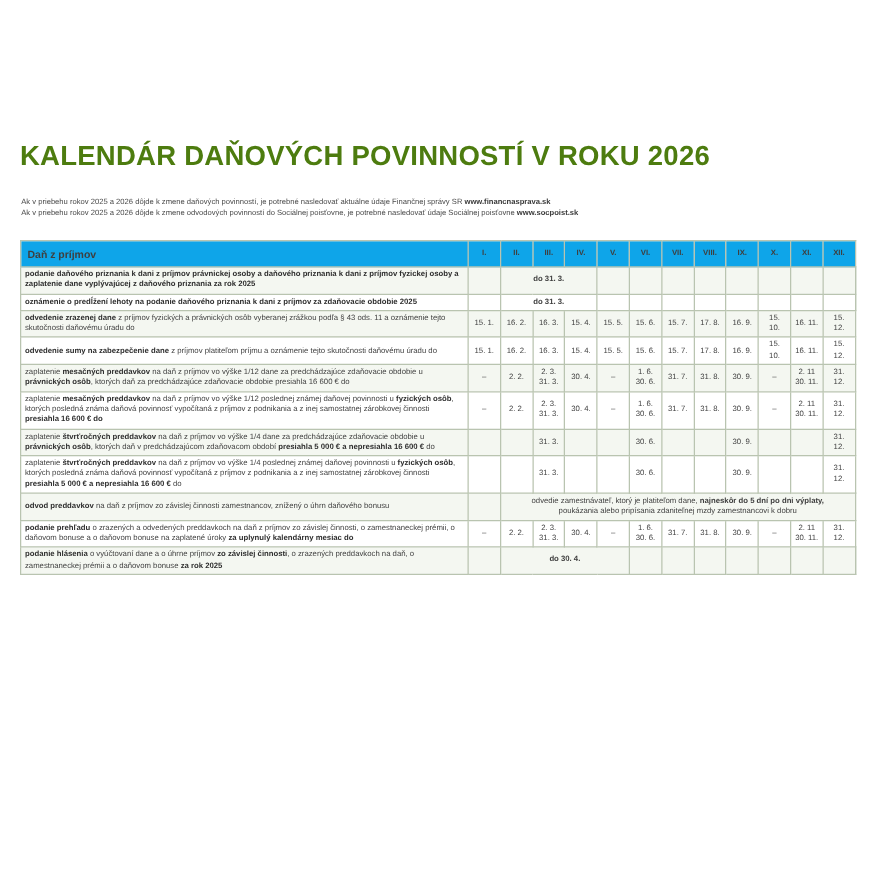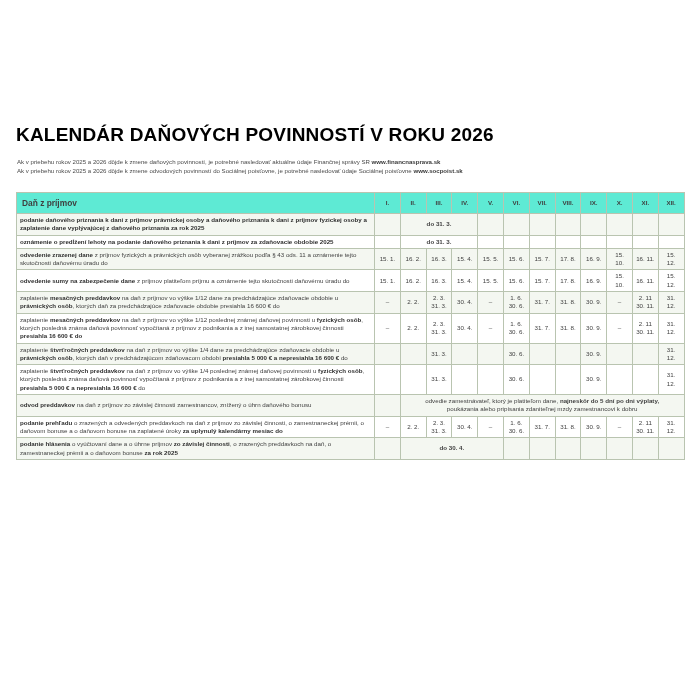--- a/index.html
+++ b/index.html
@@ -17,25 +17,25 @@
   .page {
     position: relative;
     width: 700px;
     height: 700px;
     box-sizing: border-box;
     padding: 0 16px;
   }
   .title {
     position: absolute;
     left: 16px;
-    top: 124px;
-    font-size: 19px;
+    top: 112px;
+    font-size: 22px;
     font-weight: bold;
     letter-spacing: 0.2px;
-    color: #000000;
+    color: #4d7c0f;
     white-space: nowrap;
   }
   .subtitle-block {
     position: absolute;
     left: 17px;
     top: 157px;
     width: 670px;
   }
   .subtitle {
     font-size: 6.1px;
@@ -56,21 +56,21 @@
   }
   table.cal td, table.cal th {
     border: 0.6px solid #b9c4b0;
     vertical-align: middle;
     padding: 2px 3px;
     font-size: 6.2px;
     line-height: 8.3px;
     color: #3f3f3f;
   }
   thead th {
-    background: #5eead4;
+    background: #0ea5e9;
     font-weight: bold;
     font-size: 7.4px;
     color: #4c6b3a;
     text-align: center;
     height: 16px;
   }
   thead th.head-label {
     text-align: left;
     font-size: 8.4px;
     padding-left: 5px;

